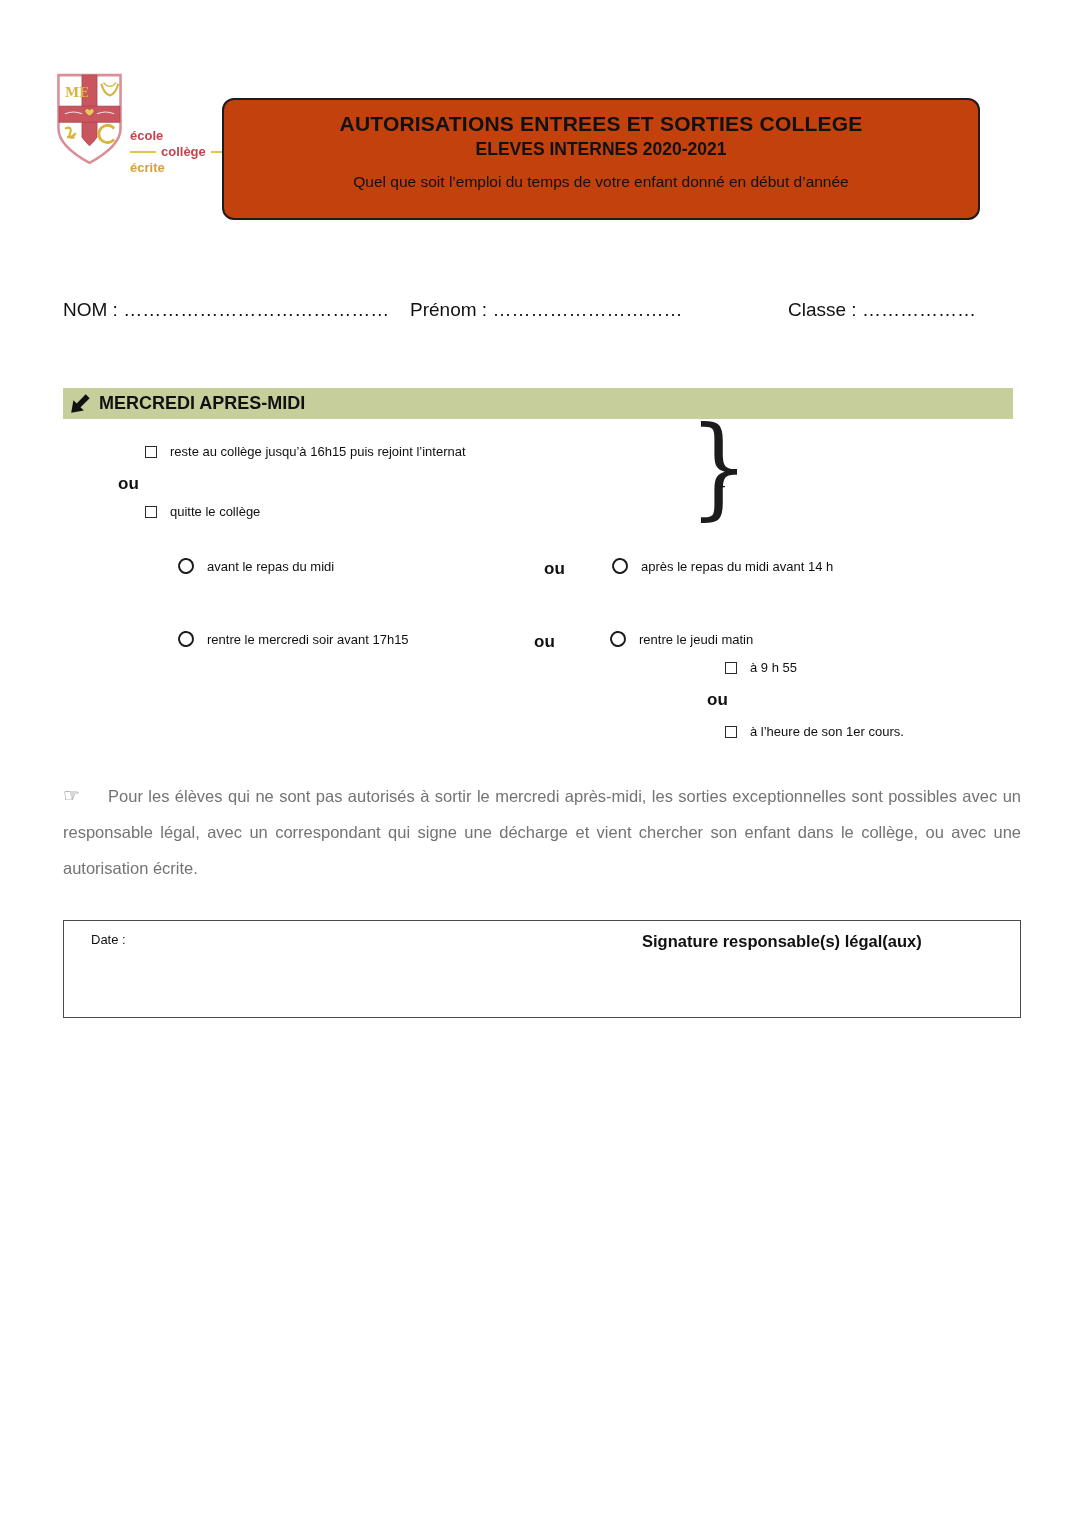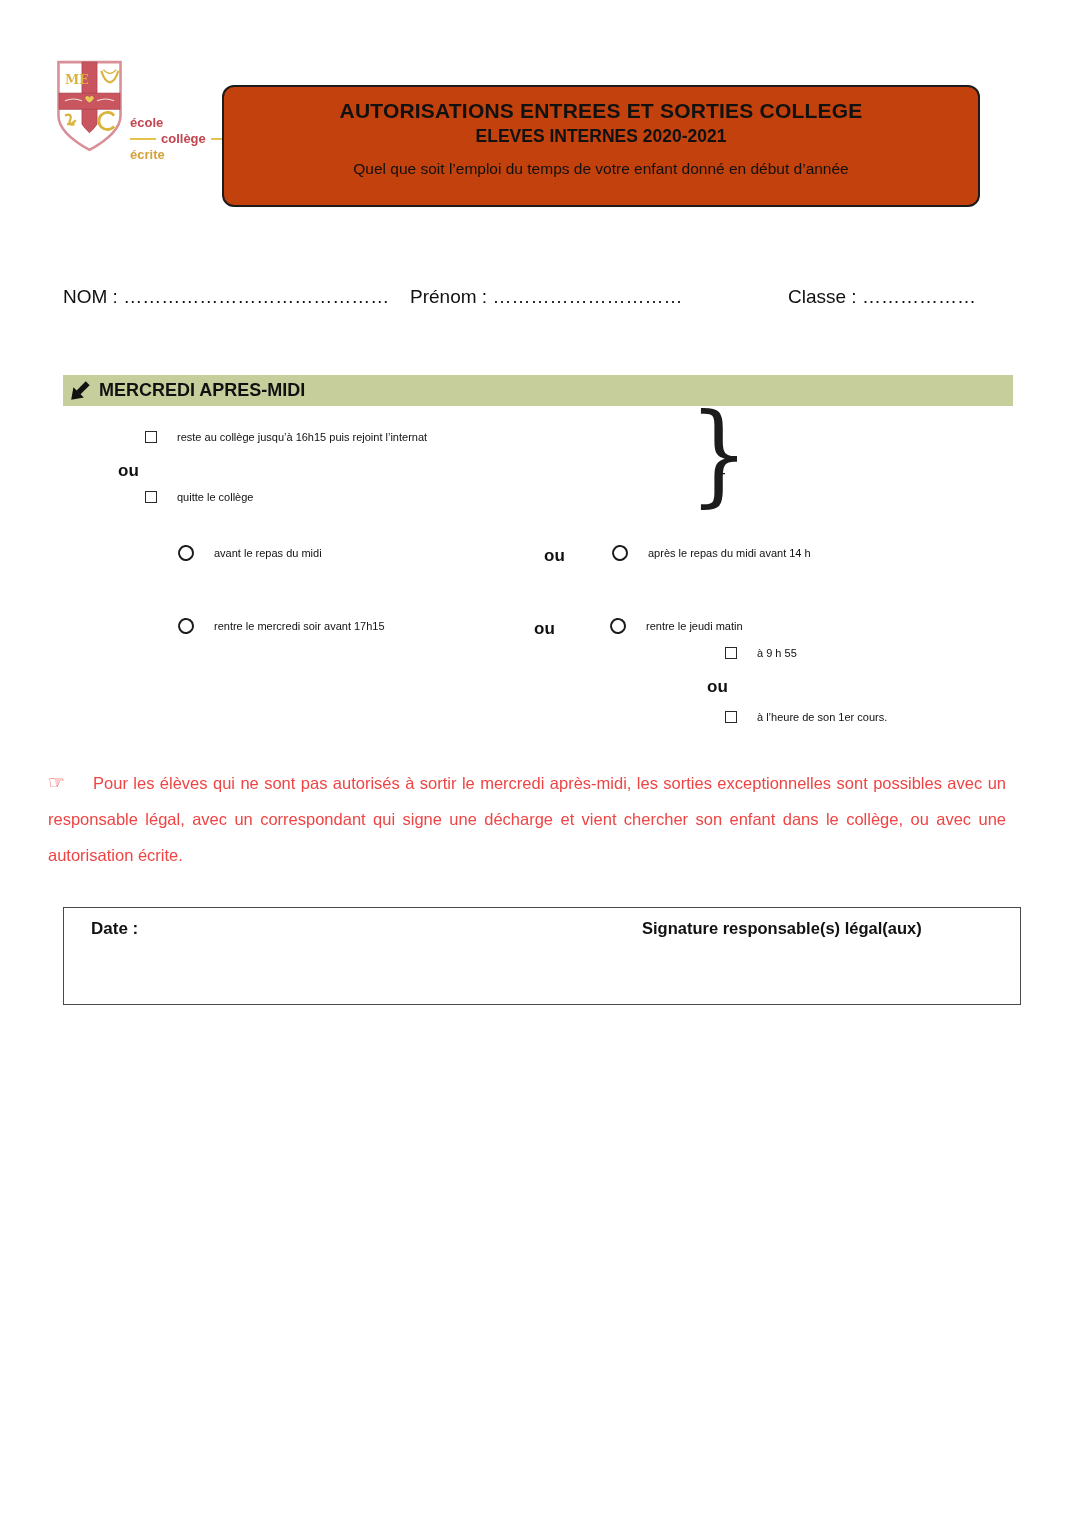--- a/index.html
+++ b/index.html
@@ -1,19 +1,19 @@
 <!DOCTYPE html>
 <html lang="fr"><head>
 <meta charset="utf-8">
 <style>
   * { margin:0; padding:0; box-sizing:border-box; }
   html,body { background:#ffffff; }
   body { font-family:"Liberation Sans", sans-serif; color:#111; }
   .page {
-    position:relative; width:1085px; height:1212px; margin:0 auto;
+    position:relative; width:1085px; height:1212px; margin:13px auto;
     background:#ffffff; overflow:hidden;
   }
   .abs { position:absolute; }
 
   
   .header-box {
     left:222px; top:85px; width:758px; height:122px;
     background:#c2410c; border:2px solid #1c1c1c; border-radius:12px;
     text-align:center; padding-top:12px;
   }
@@ -47,21 +47,21 @@
   
   .chk {
     display:inline-block; width:12px; height:12px;
     border:1.6px solid #2a2a2a; background:#fff; flex:none;
   }
   .rad {
     display:inline-block; width:16px; height:16px; border-radius:50%;
     border:2px solid #1c1c1c; background:#fff; flex:none;
     transform:rotate(-8deg);
   }
-  .opt { display:flex; align-items:center; gap:20px; font-size:11px; white-space:nowrap; }
+  .opt { display:flex; align-items:center; gap:13px; font-size:13px; white-space:nowrap; }
   .or { font-size:17px; font-weight:700; }
 
   .opt1 { left:145px; top:431px; }
   .or-left { left:118px; top:461px; }
   .opt2 { left:145px; top:491px; }
 
   .brace { left:684px; top:404px; font-family:"DejaVu Serif", serif;
            font-size:110px; font-weight:400; line-height:100px; color:#1c1c1c;
            transform:scaleX(.85); }
   .annotation { left:740px; top:424px; width:274px; font-size:17px; font-weight:700;
@@ -75,29 +75,29 @@
   .ret-a { left:178px; top:618px; }
   .ret-or { left:534px; top:619px; }
   .ret-b { left:610px; top:618px; }
 
   .sub1 { left:725px; top:647px; }
   .or-sub { left:707px; top:677px; }
   .sub2 { left:725px; top:711px; }
 
   
   .note-par {
-    left:48px; top:765px; width:958px; font-size:16.5px; line-height:36px;
-    text-align:justify; color:#ef4444;
+    left:63px; top:765px; width:958px; font-size:16.5px; line-height:36px;
+    text-align:justify; color:#737373;
   }
   .pointer-glyph { font-size:19px; }
   .par-spacer { display:inline-block; width:28px; }
 
   
   .sig-box { left:63px; top:907px; width:958px; height:98px; border:1.4px solid #4a4a4a; }
-  .sig-date { position:absolute; left:27px; top:11px; font-size:17px; font-weight:700; }
+  .sig-date { position:absolute; left:27px; top:11px; font-size:13px; font-weight:400; }
   .sig-label { position:absolute; left:578px; top:11px; font-size:16.5px; font-weight:700; }
 </style>
 </head>
 <body>
 
 <div class="page">
 
   <div class="abs logo-wrap">
     <svg width="75" height="92" viewBox="0 0 62 86">
       <path d="M2 2 H60 V52 Q60 68 31 84 Q2 68 2 52 Z" fill="#ffffff" stroke="#d98f97" stroke-width="2.4"></path>

